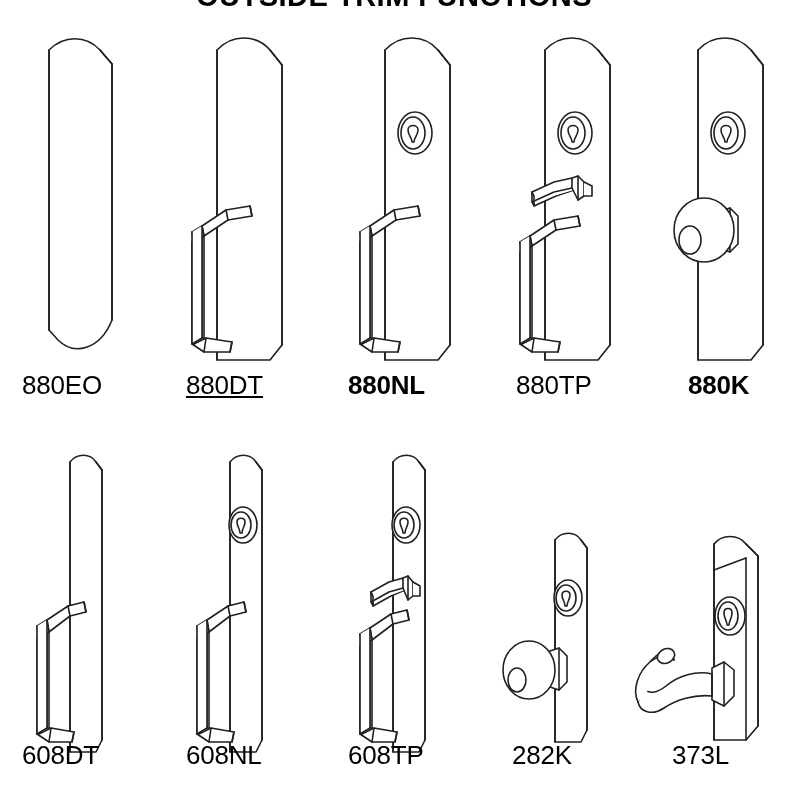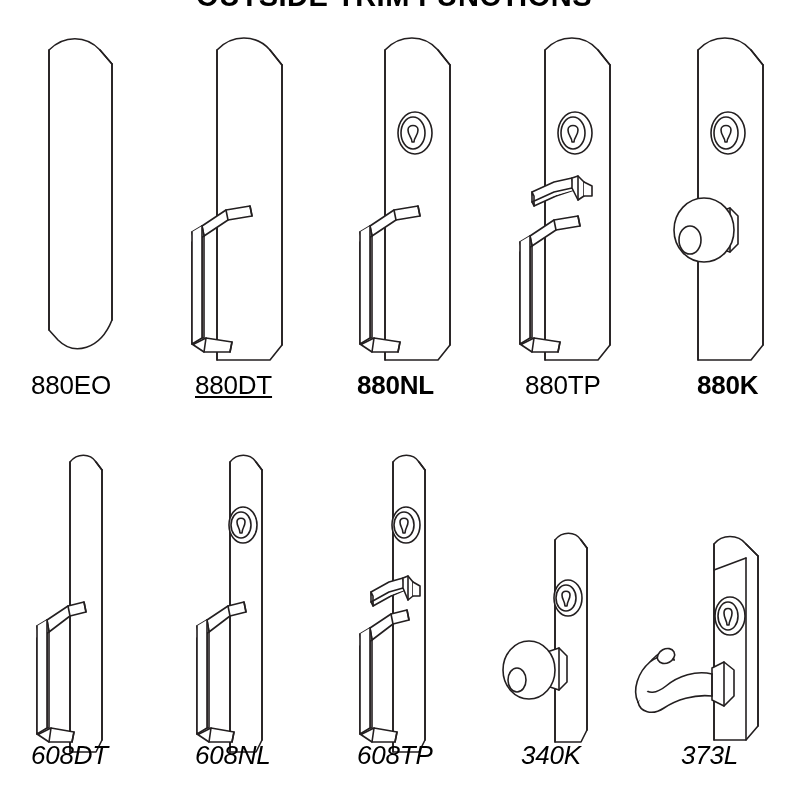--- a/index.html
+++ b/index.html
@@ -35,30 +35,29 @@
     top: 0;
     height: 100%;
   }
   .fig { display: block; }
   .labels {
     position: absolute;
     left: 0; width: 788px;
     height: 32px;
   }
   #labels1 { top: 370px; }
-  #labels2 { top: 740px; font-style: italic; }
+  #labels2 { top: 740px; }
   .label {
     position: absolute;
     top: 0;
     font-size: 26px;
     font-weight: normal;
     color: #000;
     white-space: nowrap;
     letter-spacing: -0.2px;
-    margin-left: 9px;
   }
 </style>
 </head>
 <body>
 
 <div id="page">
 
   <div id="title">OUTSIDE TRIM FUNCTIONS</div>
 
   <div class="row" id="row1">
@@ -319,17 +318,17 @@
           <path d="M94 234 C94 240 94 250 94 256"></path>
         </g>
       </svg>
     </div>
   </div>
 
   <div class="labels" id="labels2">
     <div class="label" style="left:22px;">608DT</div>
     <div class="label" style="left:186px;">608NL</div>
     <div class="label" style="left:348px;">608TP</div>
-    <div class="label" style="left:512px;">340K</div>
+    <div class="label" style="left:512px;">282K</div>
     <div class="label" style="left:672px;">373L</div>
   </div>
 
 </div>
 
 </body></html>

